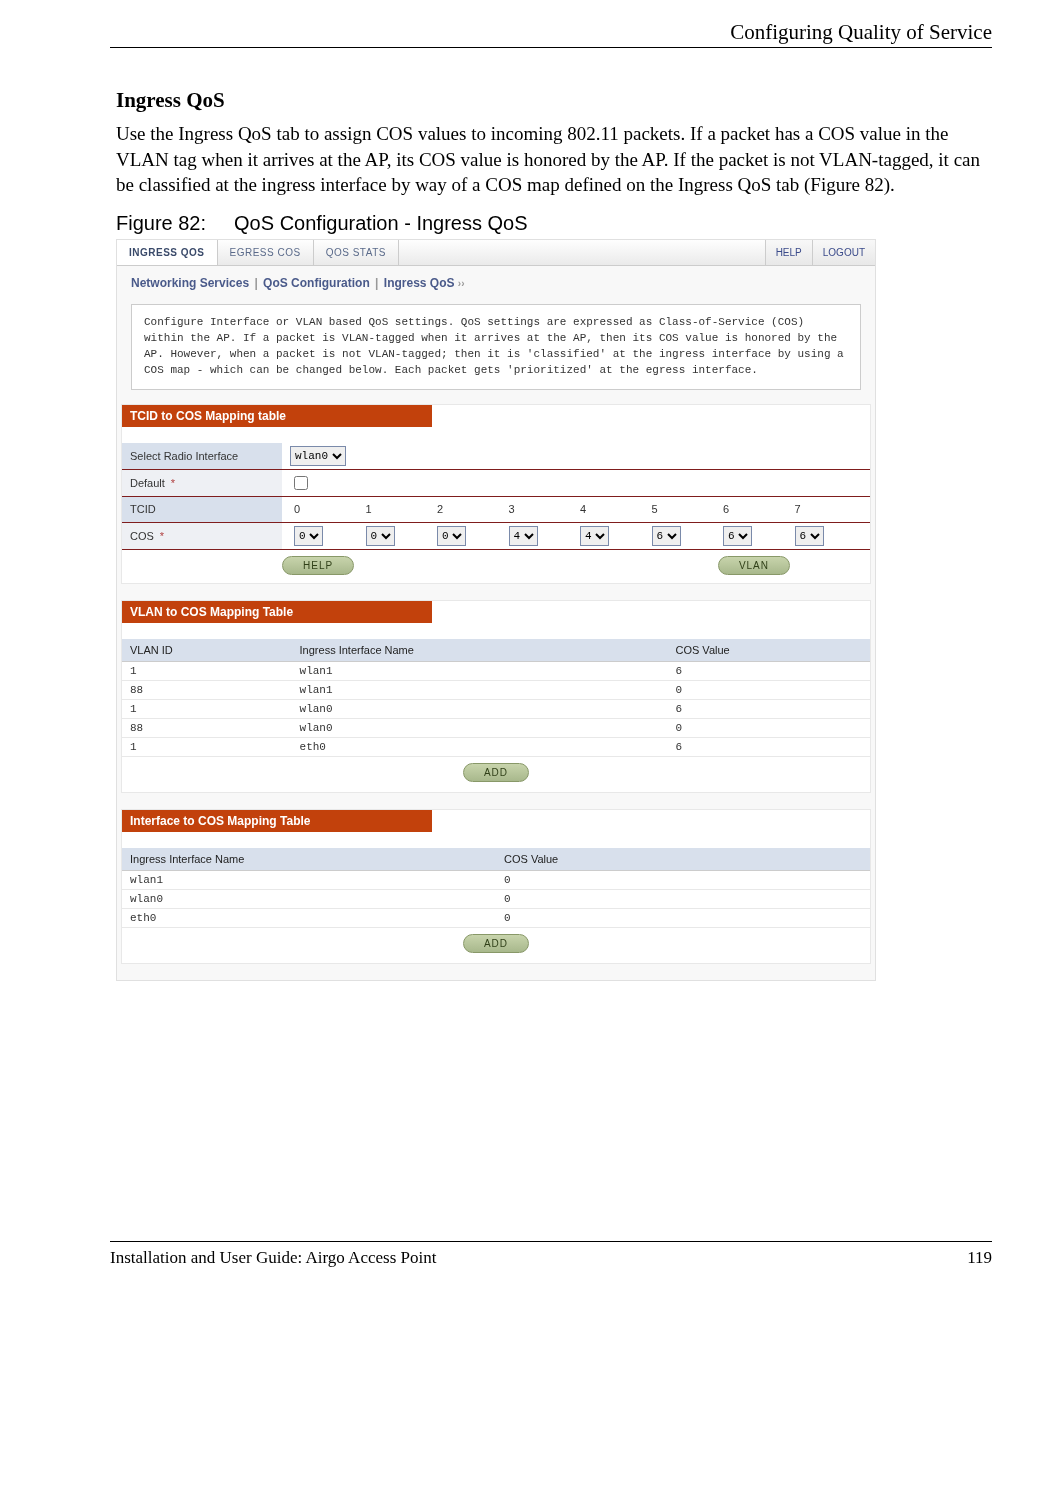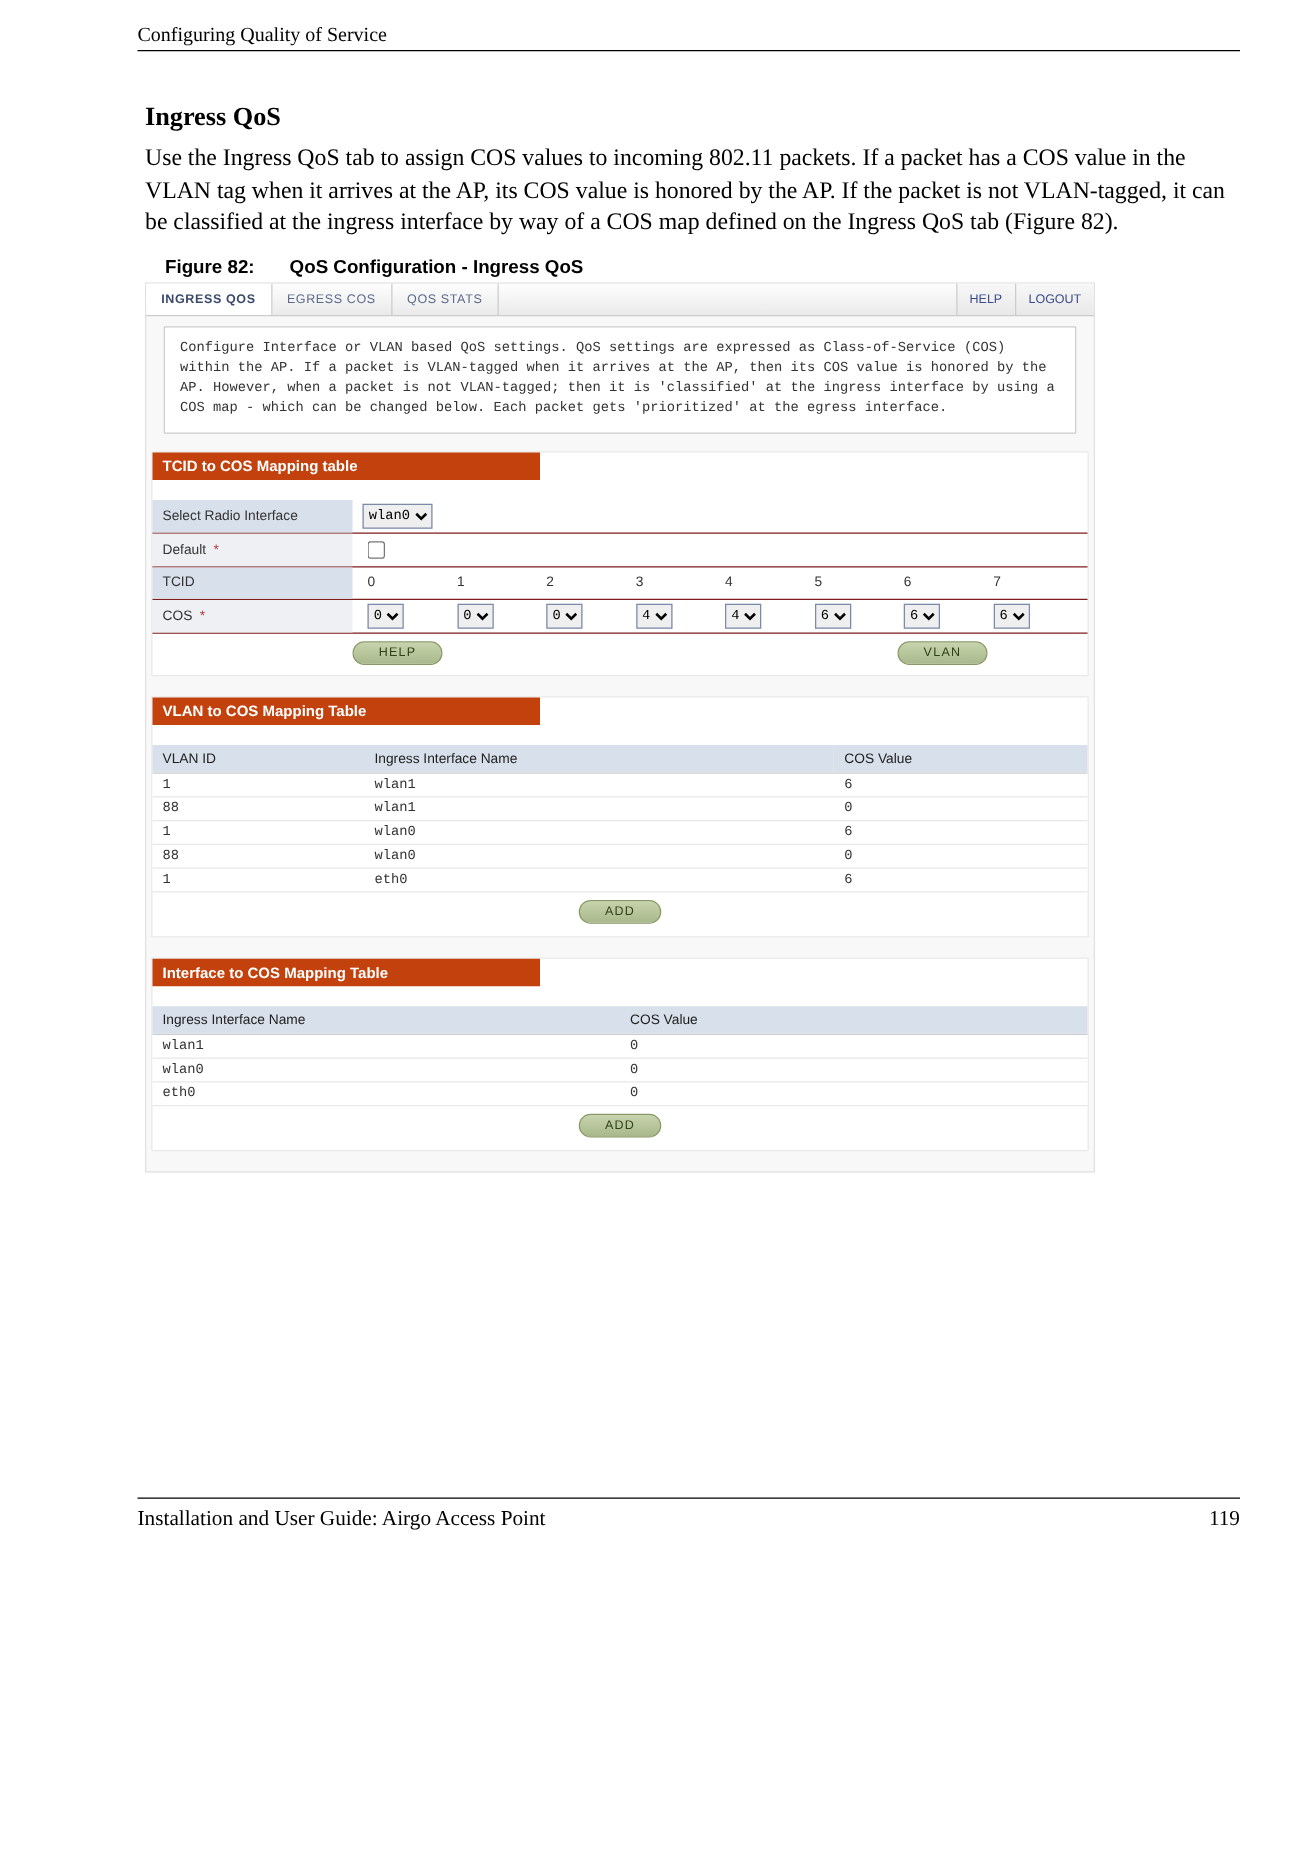--- a/index.html
+++ b/index.html
@@ -10,39 +10,40 @@
     background: #fff;
     width: 1052px;
   }
   .page {
     padding: 20px 60px 20px 110px;
   }
   .header-area {
     border-bottom: 1px solid #000;
     padding-bottom: 2px;
     margin-bottom: 40px;
-    font-size: 16px;
+    text-align: right;
+    font-size: 21px;
   }
   .section-title {
     font-weight: bold;
     font-size: 21px;
     margin-bottom: 8px;
     margin-left: 6px;
   }
   .body-text {
     font-size: 19px;
     line-height: 1.35;
     margin-left: 6px;
     margin-bottom: 14px;
   }
   .figure-caption {
     font-family: Arial, sans-serif;
-    font-weight: bold;
-    font-size: 15px;
-    margin-left: 22px;
+    font-weight: normal;
+    font-size: 20px;
+    margin-left: 6px;
     margin-bottom: 4px;
   }
   .figure-caption .spacer { display:inline-block; width:28px; }
   .screenshot {
     margin-left: 6px;
     width: 760px;
     font-family: Verdana, Arial, sans-serif;
     font-size: 11px;
     color: #333;
     background: #f8f8f8;
@@ -228,20 +229,28 @@
 
     <div class="tabs-row">
       <div class="tab active">INGRESS QOS</div>
       <div class="tab">EGRESS COS</div>
       <div class="tab">QOS STATS</div>
       <div class="tabs-spacer"></div>
       <div class="btn-small">HELP</div>
       <div class="btn-small">LOGOUT</div>
     </div>
 
+    <div class="breadcrumb">
+      <span>Networking Services</span>
+      <span class="sep">|</span>
+      <span>QoS Configuration</span>
+      <span class="sep">|</span>
+      <span>Ingress QoS</span>
+      <span class="arrow"> ››</span>
+    </div>
 
     <div class="desc-box">Configure Interface or VLAN based QoS settings. QoS settings are expressed as Class-of-Service (COS) within the AP. If a packet is VLAN-tagged when it arrives at the AP, then its COS value is honored by the AP. However, when a packet is not VLAN-tagged; then it is 'classified' at the ingress interface by using a COS map - which can be changed below. Each packet gets 'prioritized' at the egress interface.</div>
 
     <div class="section-block">
       <div class="section-hdr">TCID to COS Mapping table</div>
       <div class="form-row">
         <div class="label">Select Radio Interface</div>
         <div class="value">
           <select class="tiny">
             <option>wlan0</option>

